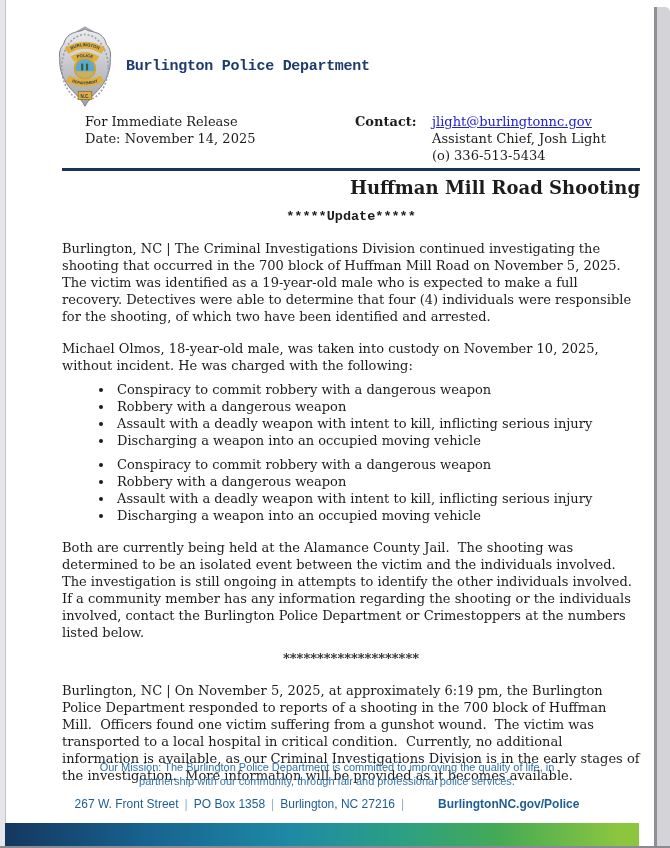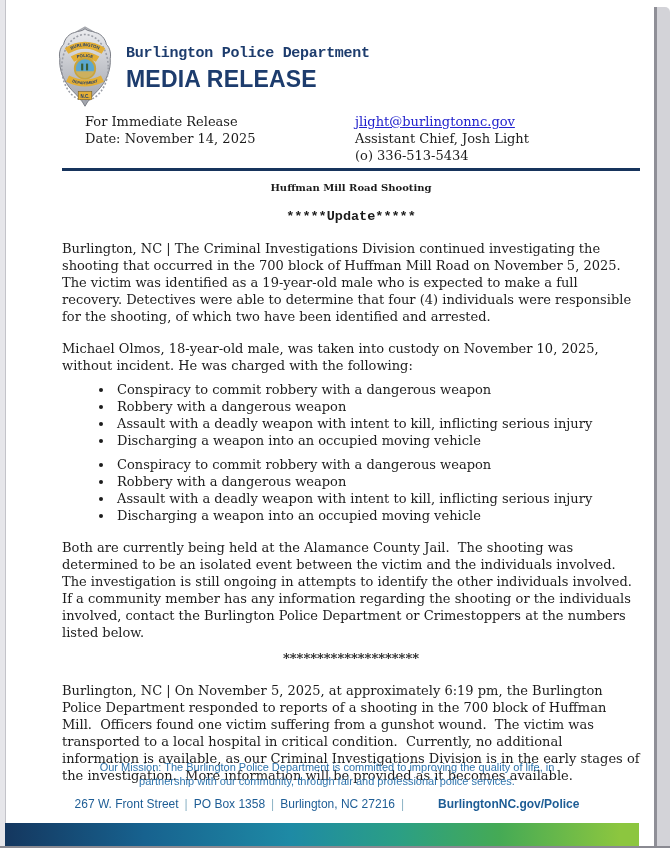--- a/index.html
+++ b/index.html
@@ -21,21 +21,21 @@
 
   
   .content{position:absolute;left:62px;top:113px;width:578px;font-size:13px;line-height:17px;}
   .release-row{display:flex;padding-left:23px;}
   .release-left{width:270px;}
   .b{font-weight:normal;}
   .contact-label{width:77px;font-weight:bold;}
   .contact-right a.email{color:#2222cd;text-decoration:underline;cursor:pointer;}
   .rule{border:none;border-top:3px solid #17345c;margin:4px 0 0 0;}
 
-  .doc-title{text-align:center;font-weight:bold;font-size:10px;margin-top:8px;}
+  .doc-title{text-align:right;font-weight:bold;font-size:18px;margin-top:8px;}
   .update-marker{text-align:center;font-weight:bold;font-size:13.5px;margin-top:12px;font-family:Liberation Mono, monospace;}
   .body-p{margin:15px 0 0 0;white-space:pre-wrap;}
   .charges{margin:7px 0 0 0;padding-left:52px;list-style:disc;}
   .charges li{line-height:17px;padding-left:3px;}
   .sep{text-align:center;font-weight:bold;margin-top:9px;}
 
   
   .footer{position:absolute;left:0;right:16px;bottom:0;}
   .mission{text-align:center;color:#2e74ad;font:11px/14px "Liberation Sans",sans-serif;margin:0 60px 9px 60px;}
   .address{text-align:center;color:#1e5d95;font:12px/15px "Liberation Sans",sans-serif;margin-bottom:11px;}
@@ -87,33 +87,33 @@
       </text>
       <text font-family="Liberation Sans, sans-serif" font-size="4.4" font-weight="bold" fill="#1d3c6d">
         <textPath href="#arcPol" startOffset="50%" text-anchor="middle">POLICE</textPath>
       </text>
       <text font-family="Liberation Sans, sans-serif" font-size="4" font-weight="bold" fill="#1d3c6d">
         <textPath href="#arcDept" startOffset="50%" text-anchor="middle">DEPARTMENT</textPath>
       </text>
     </svg>
     <div class="header-text">
       <div class="org-name">Burlington Police Department</div>
-      <div class="doc-type">MEDIA RELEASE</div>
     </div>
   </div>
 
   <div class="content">
     <div class="release-row">
       <div class="release-left">
         <div class="b">For Immediate Release</div>
         <div>
           <span class="b">Date:</span>
           <span>November 14, 2025</span>
         </div>
       </div>
+      <div class="contact-label">Contact:</div>
       <div class="contact-right">
         <div><a class="email">jlight@burlingtonnc.gov</a></div>
         <div>Assistant Chief, Josh Light</div>
         <div>(o) 336-513-5434</div>
       </div>
     </div>
 
     <hr class="rule">
 
     <div class="doc-title">Huffman Mill Road Shooting</div>

